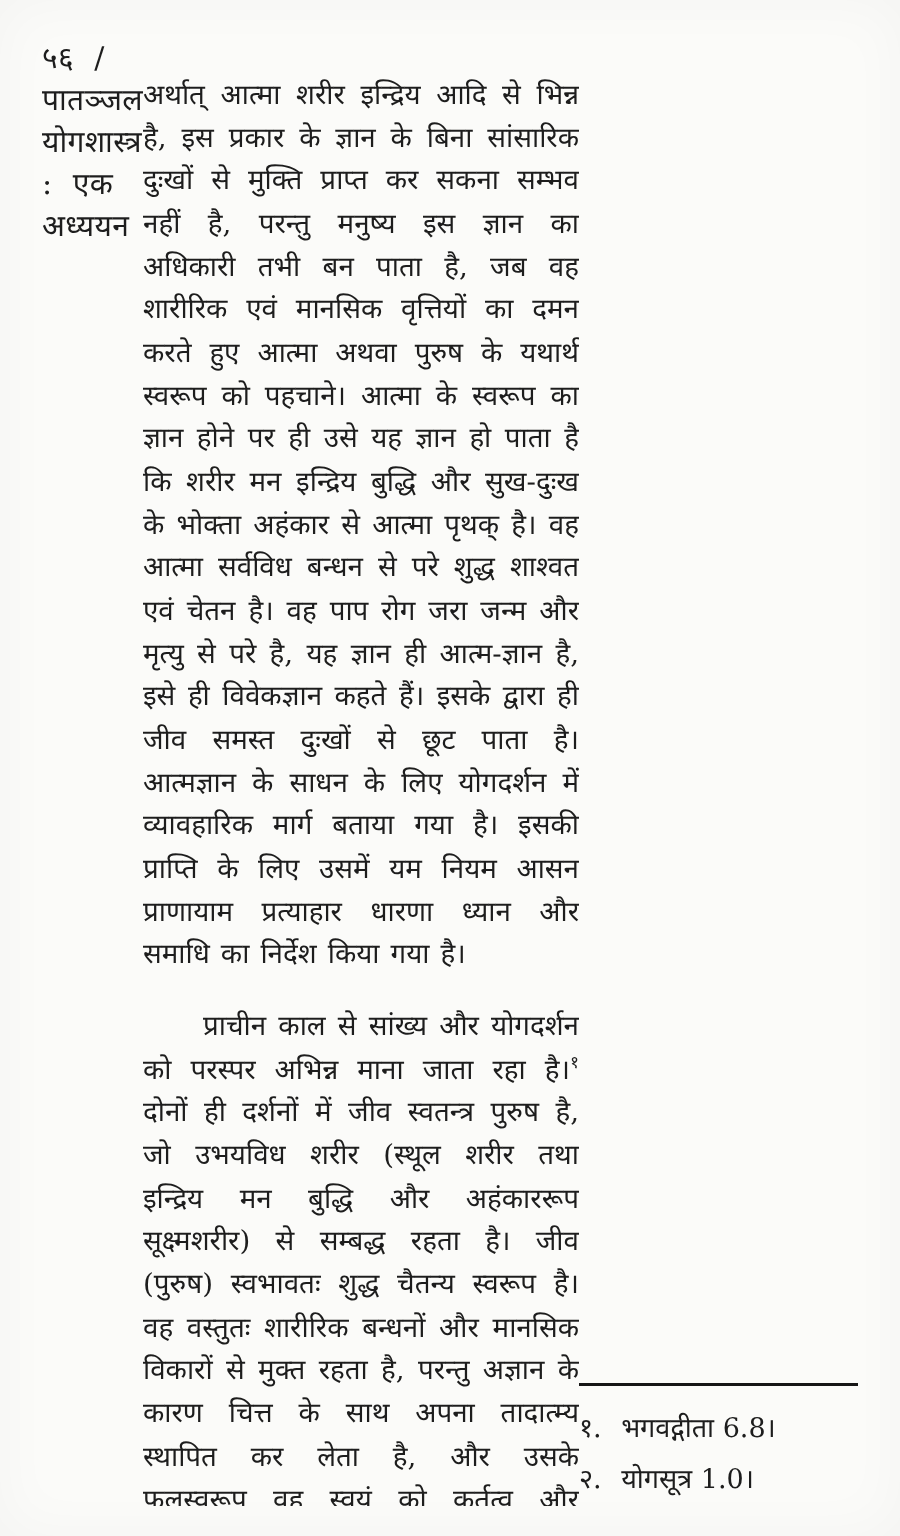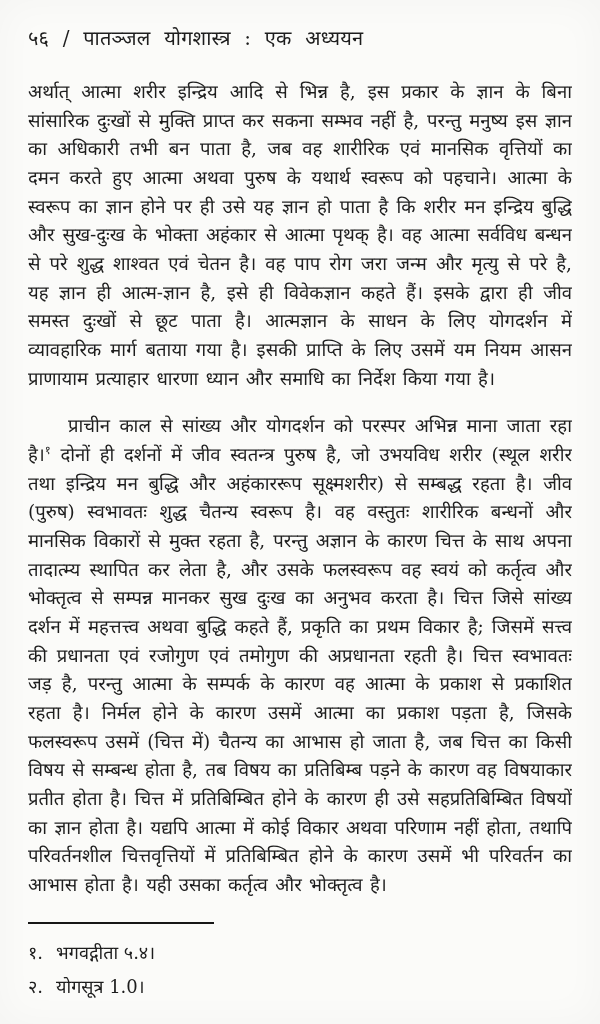--- a/index.html
+++ b/index.html
@@ -11,36 +11,37 @@
     position: relative;
     width: 600px;
     height: 1024px;
     box-sizing: border-box;
     margin: 0 auto;
     padding: 18px 28px 20px 28px;
     background: #fbfbf9;
     color: #1d1d1d;
     font-family: "DejaVu Serif", serif;
     display: flex;
-    flex-direction: column;
+    flex-direction: row;
     overflow: hidden;
     box-shadow: inset 0 0 40px rgba(0,0,0,0.03);
   }
   .page-header {
     font-size: 20px;
     line-height: 1.4;
     word-spacing: 7px;
     letter-spacing: 0.2px;
     margin: 6px 0 26px 0;
     font-weight: 500;
   }
   .body-text {
     flex: 1 1 auto;
     min-height: 0;
     overflow: hidden;
+    margin-top: 32px;
   }
   .para {
     margin: 0 0 19px 0;
     font-size: 18.5px;
     line-height: 1.55;
     text-align: justify;
     word-spacing: 1.5px;
   }
   .para.indent {
     text-indent: 40px;
@@ -86,21 +87,21 @@
     <p class="para"><span>अर्थात् आत्मा शरीर इन्द्रिय आदि से भिन्न है, इस प्रकार के ज्ञान के बिना सांसारिक दुःखों से मुक्ति प्राप्त कर सकना सम्भव नहीं है, परन्तु मनुष्य इस ज्ञान का अधिकारी तभी बन पाता है, जब वह शारीरिक एवं मानसिक वृत्तियों का दमन करते हुए आत्मा अथवा पुरुष के यथार्थ स्वरूप को पहचाने। आत्मा के स्वरूप का ज्ञान होने पर ही उसे यह ज्ञान हो पाता है कि शरीर मन इन्द्रिय बुद्धि और सुख-दुःख के भोक्ता अहंकार से आत्मा पृथक् है। वह आत्मा सर्वविध बन्धन से परे शुद्ध शाश्वत एवं चेतन है। वह पाप रोग जरा जन्म और मृत्यु से परे है, यह ज्ञान ही आत्म-ज्ञान है, इसे ही विवेकज्ञान कहते हैं। इसके द्वारा ही जीव समस्त दुःखों से छूट पाता है। आत्मज्ञान के साधन के लिए योगदर्शन में व्यावहारिक मार्ग बताया गया है। इसकी प्राप्ति के लिए उसमें यम नियम आसन प्राणायाम प्रत्याहार धारणा ध्यान और समाधि का निर्देश किया गया है।</span></p>
 
     <p class="para indent"><span>प्राचीन काल से सांख्य और योगदर्शन को परस्पर अभिन्न माना जाता रहा है।</span><sup class="fnref">१</sup><span> दोनों ही दर्शनों में जीव स्वतन्त्र पुरुष है, जो उभयविध शरीर (स्थूल शरीर तथा इन्द्रिय मन बुद्धि और अहंकाररूप सूक्ष्मशरीर) से सम्बद्ध रहता है। जीव (पुरुष) स्वभावतः शुद्ध चैतन्य स्वरूप है। वह वस्तुतः शारीरिक बन्धनों और मानसिक विकारों से मुक्त रहता है, परन्तु अज्ञान के कारण चित्त के साथ अपना तादात्म्य स्थापित कर लेता है, और उसके फलस्वरूप वह स्वयं को कर्तृत्व और भोक्तृत्व से सम्पन्न मानकर सुख दुःख का अनुभव करता है। चित्त जिसे सांख्य दर्शन में महत्तत्त्व अथवा बुद्धि कहते हैं, प्रकृति का प्रथम विकार है; जिसमें सत्त्व की प्रधानता एवं रजोगुण एवं तमोगुण की अप्रधानता रहती है। चित्त स्वभावतः जड़ है, परन्तु आत्मा के सम्पर्क के कारण वह आत्मा के प्रकाश से प्रकाशित रहता है। निर्मल होने के कारण उसमें आत्मा का प्रकाश पड़ता है, जिसके फलस्वरूप उसमें (चित्त में) चैतन्य का आभास हो जाता है, जब चित्त का किसी विषय से सम्बन्ध होता है, तब विषय का प्रतिबिम्ब पड़ने के कारण वह विषयाकार प्रतीत होता है। चित्त में प्रतिबिम्बित होने के कारण ही उसे सहप्रतिबिम्बित विषयों का ज्ञान होता है। यद्यपि आत्मा में कोई विकार अथवा परिणाम नहीं होता, तथापि परिवर्तनशील चित्तवृत्तियों में प्रतिबिम्बित होने के कारण उसमें भी परिवर्तन का आभास होता है। यही उसका कर्तृत्व और भोक्तृत्व है।</span></p>
 
   </div>
 
   <div class="footnotes">
     <div class="fn-rule"></div>
     <div class="fn-row">
       <span class="fn-num">१.</span>
-      <span class="fn-text">भगवद्गीता ५.४।</span>
+      <span class="fn-text">भगवद्गीता 6.8।</span>
     </div>
     <div class="fn-row">
       <span class="fn-num">२.</span>
       <span class="fn-text">योगसूत्र 1.0।</span>
     </div>
   </div>
 
 </div>
 
 </body></html>

